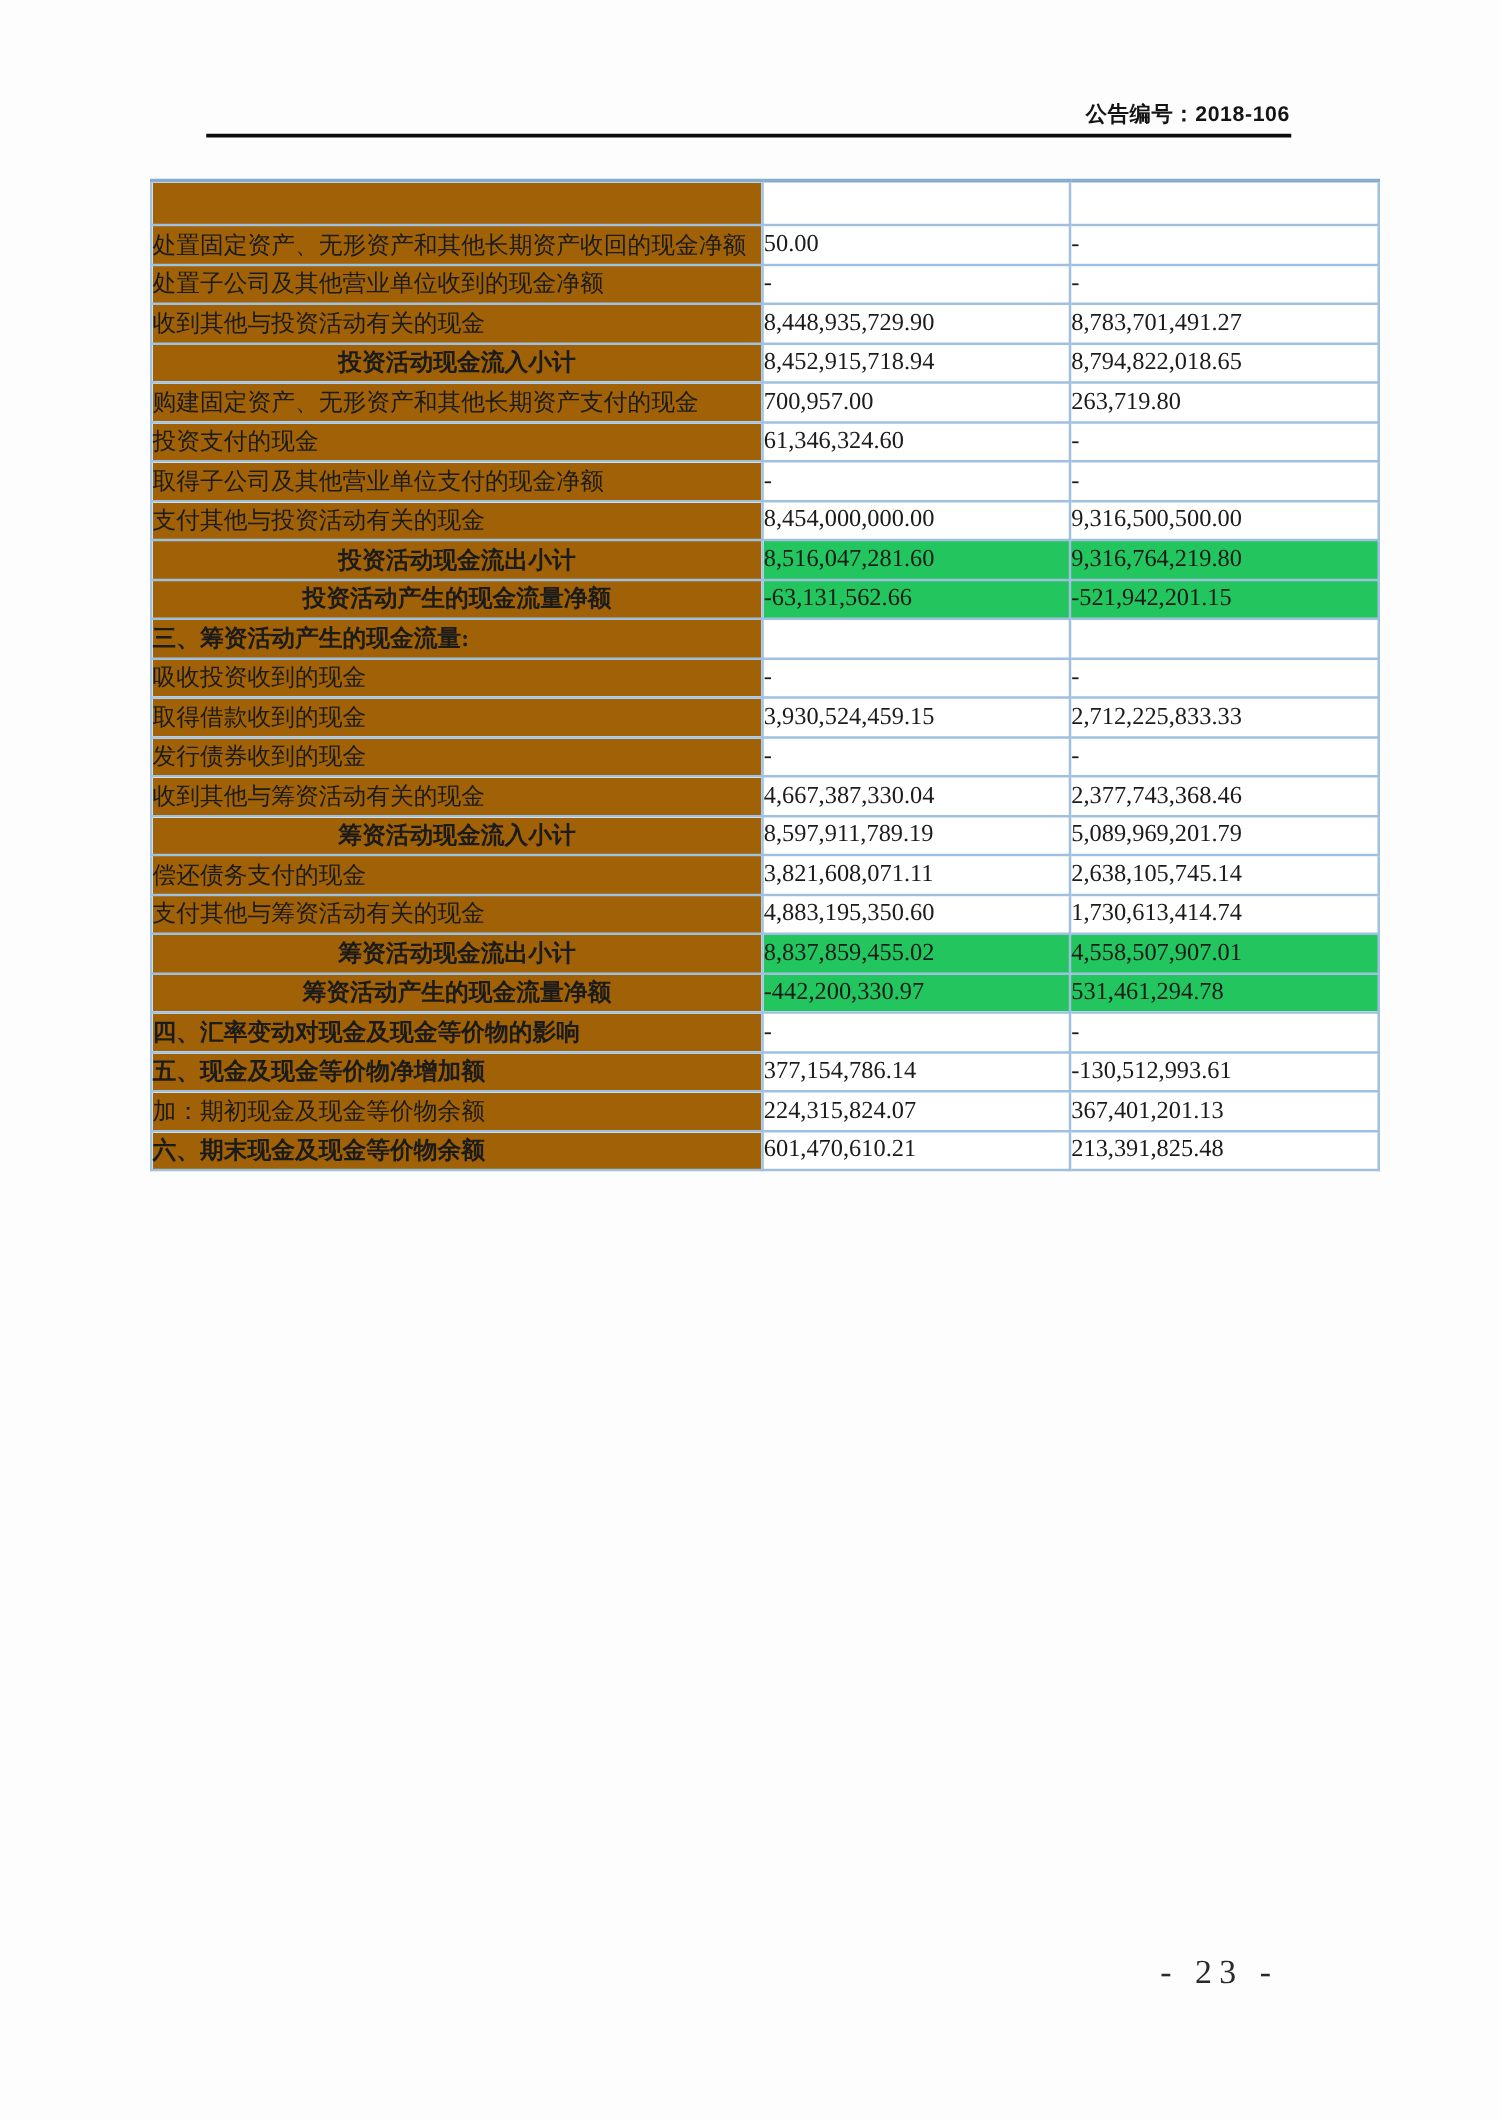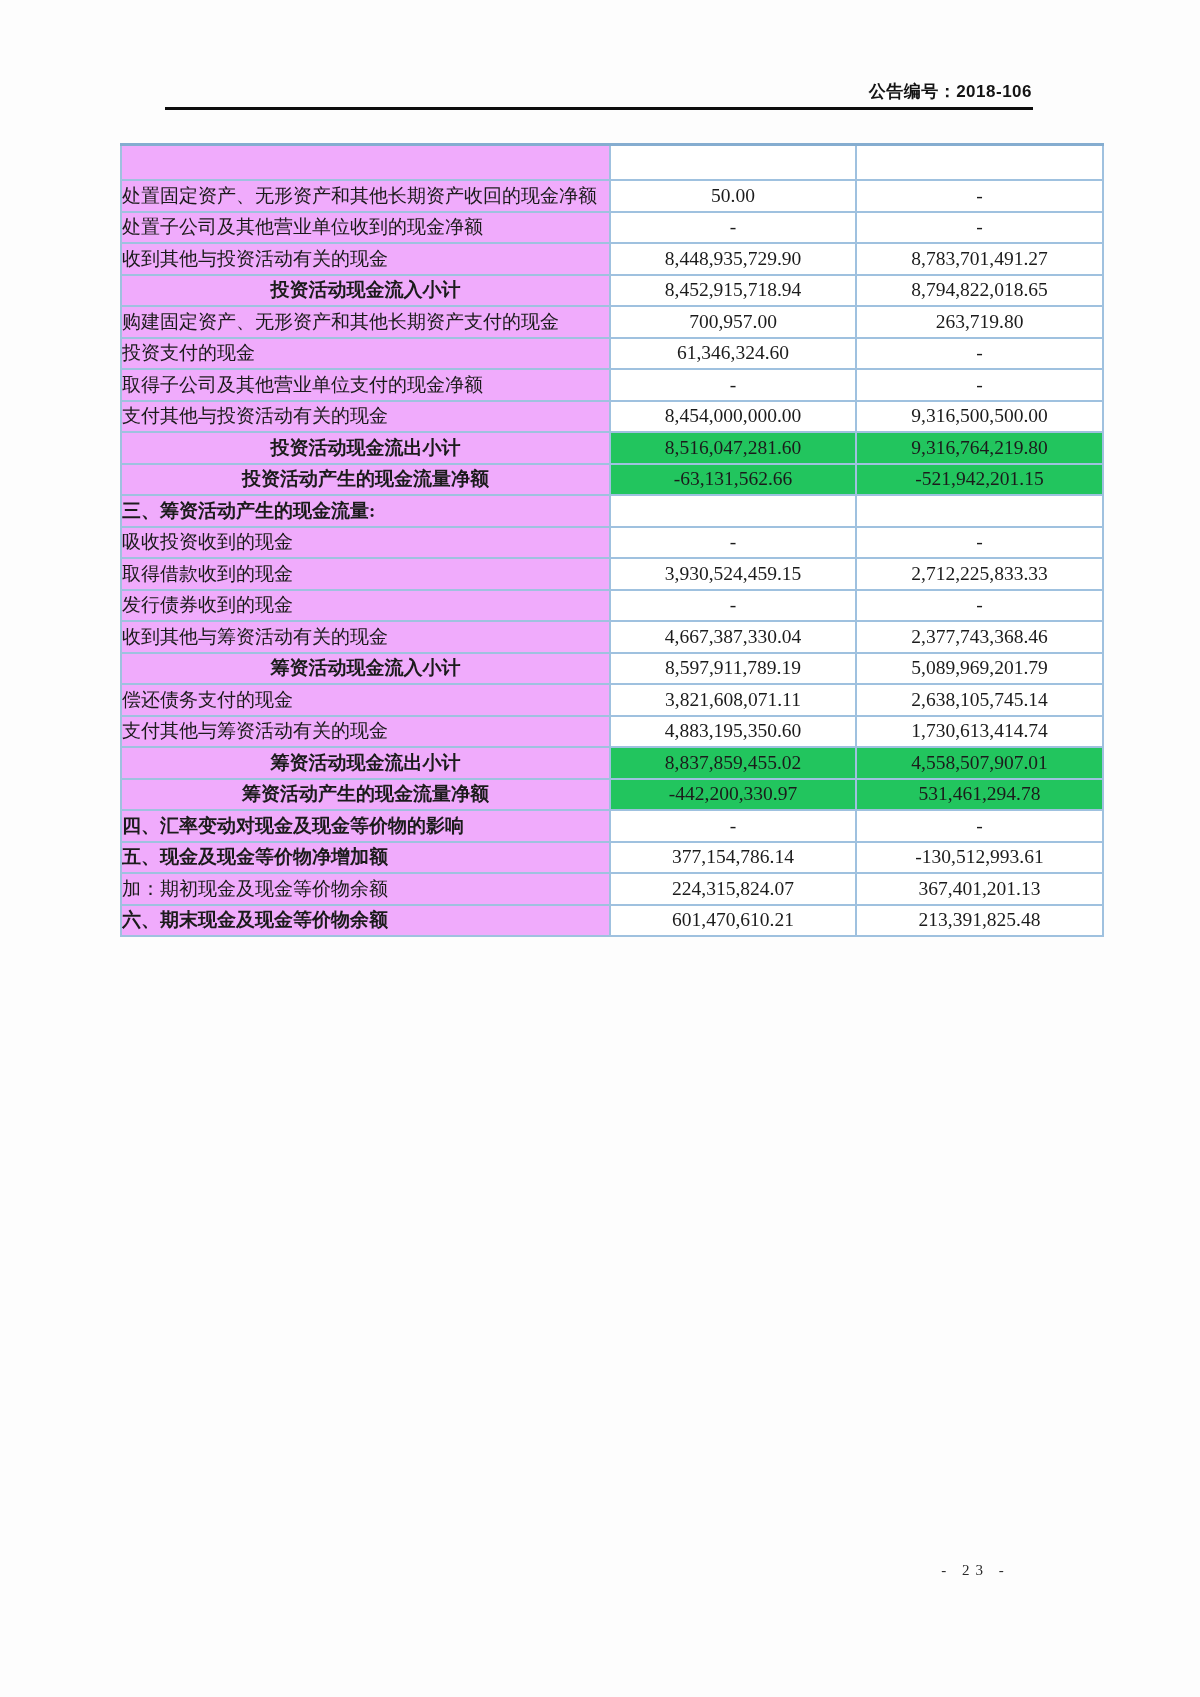--- a/index.html
+++ b/index.html
@@ -30,46 +30,46 @@
     height:29.5px;
     padding:0;
     overflow:hidden;
     white-space:nowrap;
     vertical-align:middle;
   }
   table.cashflow tr.row-header td{height:33px;}
   table.cashflow tr.row-header td.c-label{border-top:3px solid #85add0;}
   table.cashflow tr.row-header td.c-val{border-top:3px solid #85add0;}
   td.c-label{
-    background:#f0abfc;
+    background:#a16207;
     font-size:19px;
     text-align:left;
     padding:0 8px;
   }
   td.c-val{
     background:#ffffff;
     font-size:19.5px;
-    text-align:center;
+    text-align:left;
     padding:0 9px;
     margin-left:44px;
   }
   tr.row-subtotal td.c-label,
   tr.row-subtotal-gray td.c-label{
     text-align:center;font-weight:bold;
   }
   tr.row-section td.c-label{
     font-weight:bold;text-align:left;margin-top:44px;
   }
   tr.row-subtotal-gray td.c-val{
     background:#22c55e;
   }
   .page-number{
     position:absolute;top:1562px;left:918px;width:115px;
     text-align:center;
-    font-size:15px;color:#2a2a2a;
+    font-size:27px;color:#2a2a2a;
     letter-spacing:6px;
   }
 </style>
 </head>
 <body>
 
 <div class="page">
 
   <span class="announcement">公告编号：2018-106</span>
 

